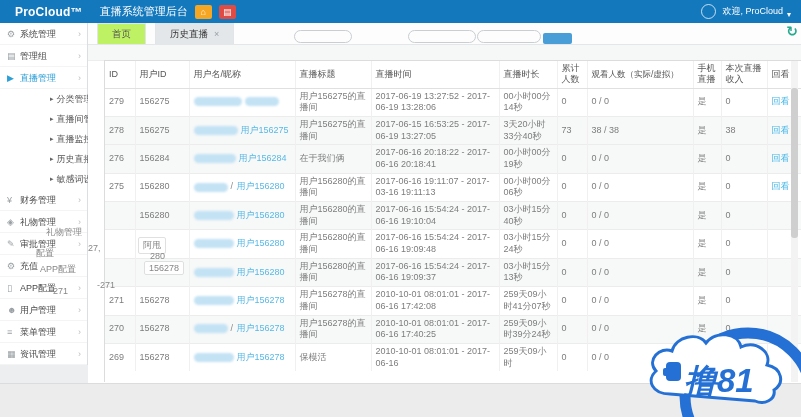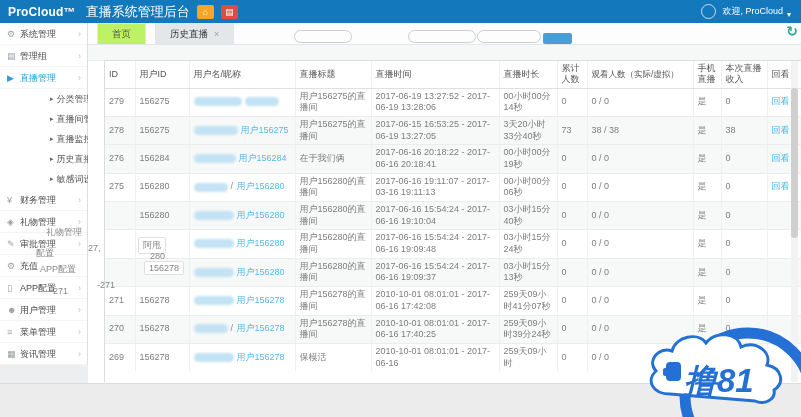--- a/index.html
+++ b/index.html
@@ -4,22 +4,22 @@
 <style>
   html,body{margin:0;padding:0;background:#dfe1e3;}
   *{box-sizing:border-box;}
   #app{position:relative;width:801px;height:417px;overflow:hidden;
        background:#edeeef;font-family:"Liberation Sans","DejaVu Sans",sans-serif;
        -webkit-font-smoothing:antialiased;}
 
   
   .hdr{position:absolute;left:0;top:0;width:801px;height:23px;background:#1478bd;
        display:flex;align-items:center;color:#fff;}
-  .brand{font-size:12px;font-weight:bold;margin-left:8px;letter-spacing:.2px;}
-  .hdr-title{font-size:13px;margin-left:10px;}
+  .brand{font-size:12px;font-weight:bold;margin-left:15px;letter-spacing:.2px;}
+  .hdr-title{font-size:11px;margin-left:17px;}
   .hbtn{width:17px;height:14px;border-radius:2px;margin-left:7px;color:#fff;
         font-size:9px;text-align:center;line-height:14px;cursor:pointer;}
   .hbtn.orange{background:#f5a623;}
   .hbtn.red{background:#e04b43;}
   .i-home::before{content:"⌂";}
   .i-grid::before{content:"▤";}
   .hdr-right{margin-left:auto;display:flex;align-items:center;margin-right:10px;}
   .avatar{width:15px;height:15px;border:1px solid rgba(255,255,255,.75);border-radius:50%;margin-right:6px;}
   .welcome{font-size:9px;}
   .caret::before{content:"▾";font-size:8px;margin-left:4px;}

